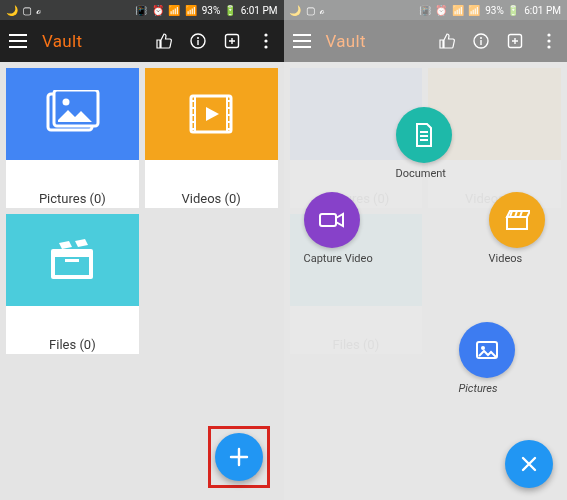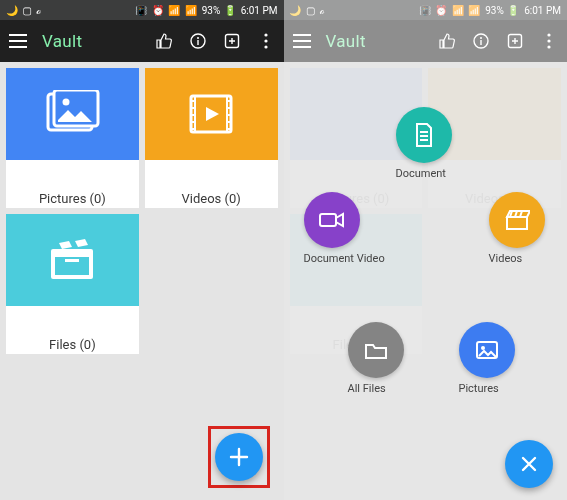--- a/index.html
+++ b/index.html
@@ -25,21 +25,21 @@
     display: flex;
     align-items: center;
     justify-content: space-between;
     padding: 0 6px;
   }
   .status-left { display: flex; gap: 4px; align-items: center; }
   .status-right { display: flex; gap: 4px; align-items: center; }
   .app-bar {
     height: 42px;
     background: #202020;
-    color: #86efac;
+    color: #f97316;
     display: flex;
     align-items: center;
     padding: 0 8px;
     gap: 14px;
   }
   .app-bar .title { font-size: 17px; flex: 1; font-weight: 400; letter-spacing: 0.3px;}
   .icon-btn { width: 20px; height: 20px; display: flex; align-items: center; justify-content: center; cursor: pointer; }
   .body-area {
     flex: 1;
     background: #e4e4e4;
@@ -312,45 +312,37 @@
       <div class="menu-label">Document</div>
     </div>
 
     <div class="menu-item" style="left:20px; top:130px;">
       <div class="menu-circle c-purple">
         <svg width="28" height="20" viewBox="0 0 28 20">
             <rect x="2" y="4" width="16" height="12" rx="2" fill="none" stroke="#fff" stroke-width="2"></rect>
             <path d="M18 8l7-4v12l-7-4z" fill="none" stroke="#fff" stroke-width="2"></path>
           </svg>
       </div>
-      <div class="menu-label">Document Video</div>
+      <div class="menu-label">Capture Video</div>
     </div>
 
     <div class="menu-item" style="left:205px; top:130px;">
       <div class="menu-circle c-orange">
         <svg width="26" height="24" viewBox="0 0 26 24">
             <rect x="3" y="9" width="20" height="12" fill="none" stroke="#fff" stroke-width="2"></rect>
             <path d="M3 9 l3 -6 l20 0 l-3 6z" fill="none" stroke="#fff" stroke-width="2"></path>
             <path d="M8 3l-2 6M13 3l-2 6M18 3l-2 6" stroke="#fff" stroke-width="2"></path>
           </svg>
       </div>
       <div class="menu-label">Videos</div>
     </div>
 
 
-    <div class="menu-item" style="left:64px; top:260px;">
-      <div class="menu-circle c-grey">
-        <svg width="26" height="22" viewBox="0 0 26 22">
-            <path d="M3 6h7l2 3h11v10H3z" fill="none" stroke="#fff" stroke-width="2"></path>
-          </svg>
-      </div>
-      <div class="menu-label">All Files</div>
-    </div>
-
-    <div class="menu-item" style="left:175px; top:260px;">
+
+    <div class="menu-item" style="left:175px; top:260px;font-style:italic;">
       <div class="menu-circle c-blue">
         <svg width="26" height="22" viewBox="0 0 26 22">
             <rect x="3" y="3" width="20" height="16" rx="2" fill="none" stroke="#fff" stroke-width="2"></rect>
             <circle cx="9" cy="9" r="2" fill="#fff"></circle>
             <path d="M5 17l5-5 4 4 3-3 5 5" fill="none" stroke="#fff" stroke-width="2"></path>
           </svg>
       </div>
       <div class="menu-label">Pictures</div>
     </div>
 

